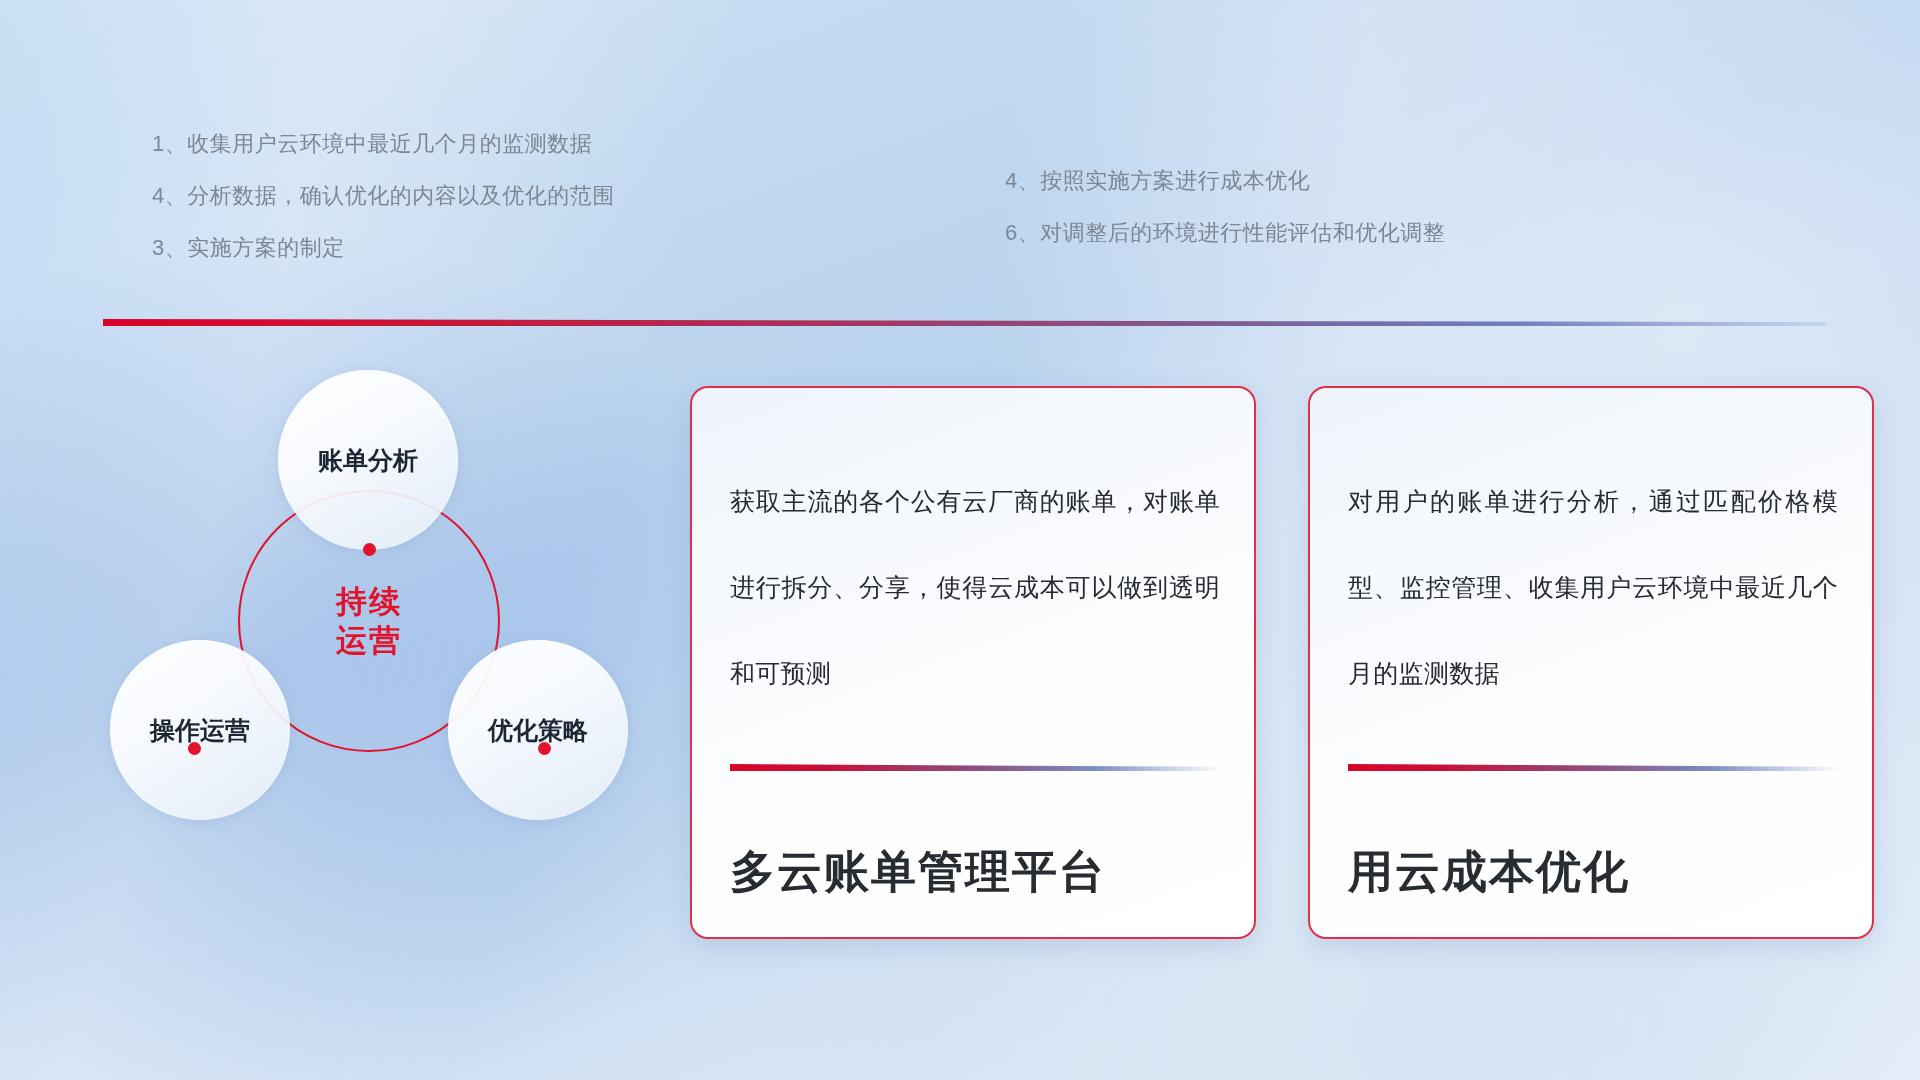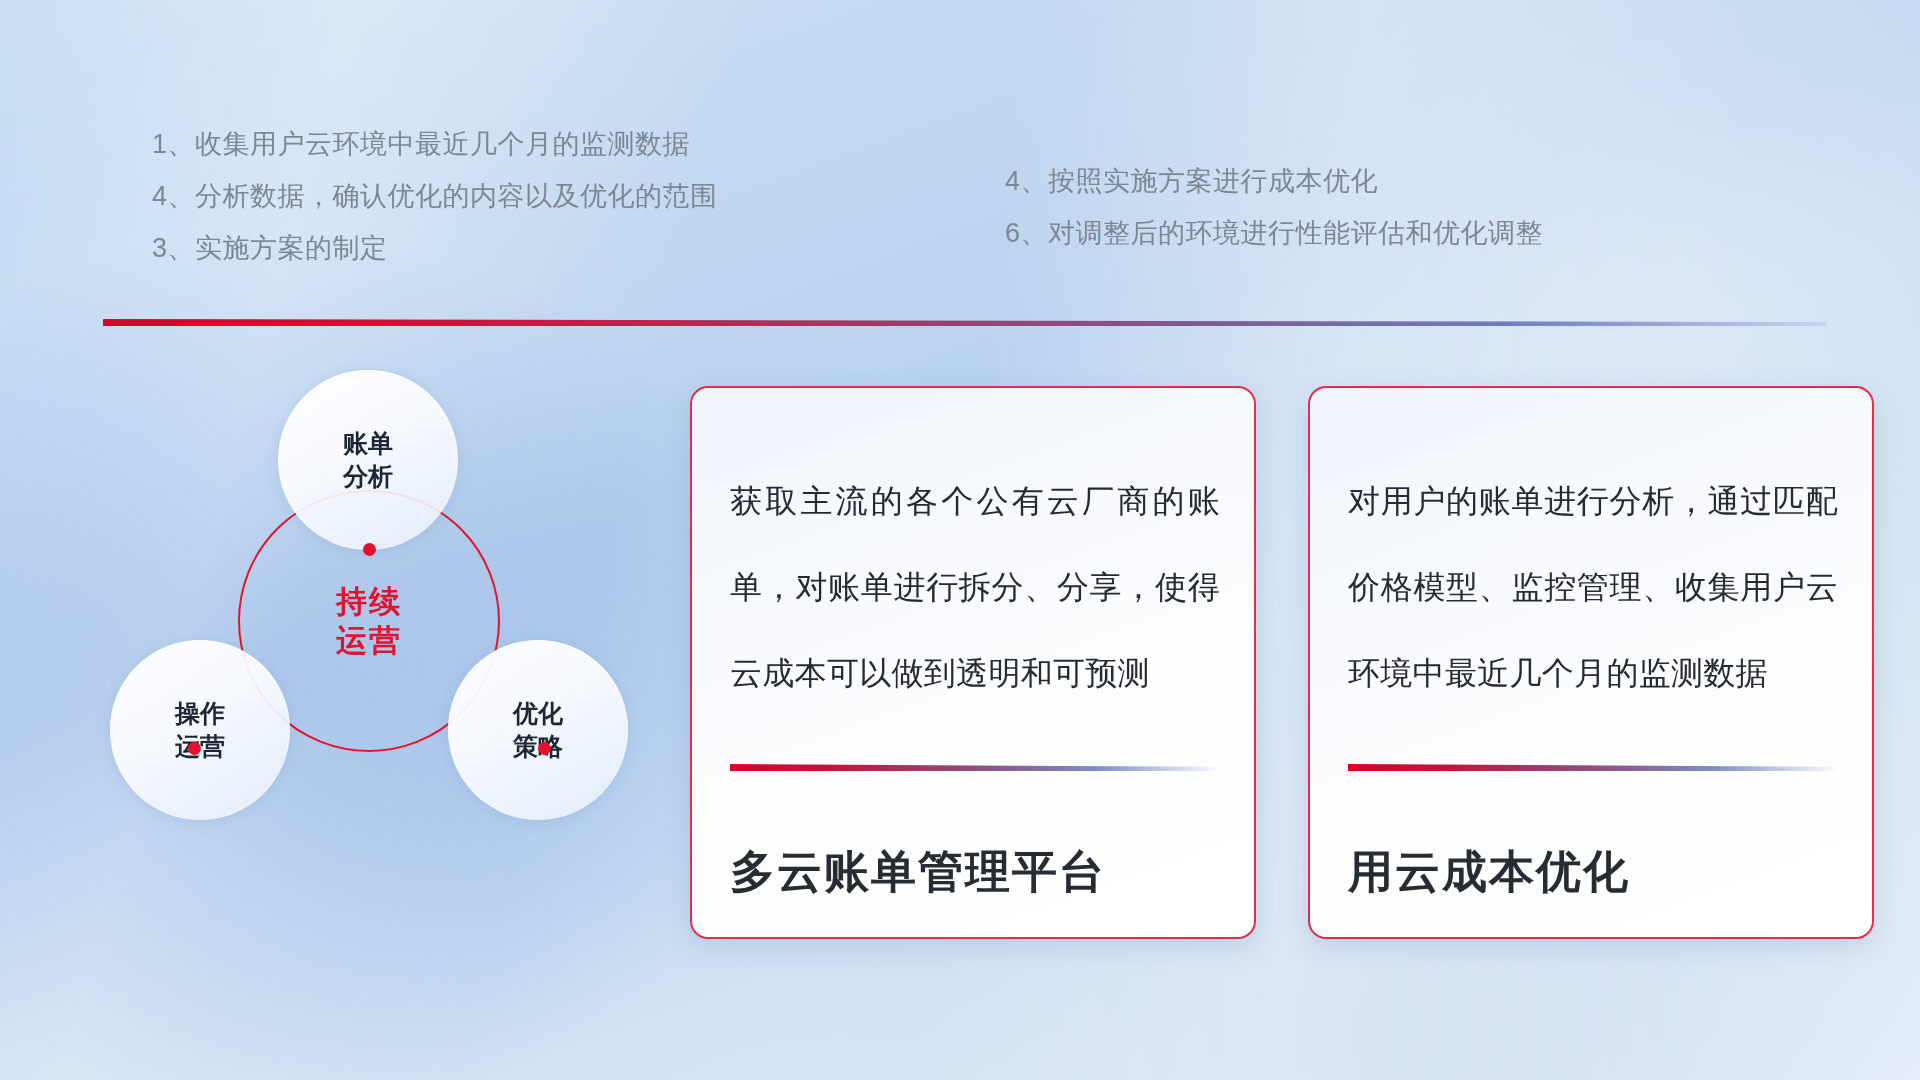--- a/index.html
+++ b/index.html
@@ -27,21 +27,21 @@
     background:
       linear-gradient(105deg, rgba(255,255,255,0.0) 0%, rgba(255,255,255,0.30) 16%, rgba(255,255,255,0.0) 34%),
       linear-gradient(95deg, rgba(255,255,255,0.0) 50%, rgba(255,255,255,0.22) 68%, rgba(255,255,255,0.0) 88%);
     pointer-events: none;
   }
 
   
   .bullets {
     position: absolute;
     color: #7d8794;
-    font-size: 27px;
+    font-size: 22px;
     line-height: 52px;
     letter-spacing: 0.5px;
     white-space: nowrap;
   }
   #bullets-left  { left: 152px; top: 118px; }
   #bullets-right { left: 1005px; top: 155px; }
   .bullets .row { display: block; }
 
   
   #divider {
@@ -54,21 +54,21 @@
   }
 
   
   #diagram { position: absolute; left: 100px; top: 360px; width: 540px; height: 580px; }
 
   .bubble {
     position: absolute;
     border-radius: 50%;
     background: linear-gradient(150deg, rgba(255,255,255,0.97) 0%, rgba(252,253,255,0.93) 40%, rgba(232,240,250,0.88) 100%);
     box-shadow: 0 2px 14px rgba(90,125,175,0.16), inset 0 1px 3px rgba(255,255,255,0.95);
-    display: flex; flex-direction: column;
+    display: flex; 
     align-items: center; justify-content: center;
     color: #1d2733;
     font-weight: bold;
     font-size: 25px;
     line-height: 33px;
     text-align: center;
     z-index: 3;
   }
   #bubble-top    { left: 178px; top: 10px;  width: 180px; height: 180px; }
   #bubble-left   { left: 10px;  top: 280px; width: 180px; height: 180px; }
@@ -117,21 +117,21 @@
     box-shadow: 0 8px 26px rgba(70,110,165,0.18);
     overflow: hidden;
   }
   #card-1 { left: 690px; }
   #card-2 { left: 1308px; }
 
   .card-body {
     position: absolute;
     left: 38px; right: 34px; top: 70px;
     color: #262b31;
-    font-size: 32px;
+    font-size: 25px;
     line-height: 86px;
     text-align: justify;
     text-align-last: left;
     letter-spacing: 0.3px;
   }
   .card-rule {
     position: absolute;
     left: 38px; top: 376px;
     width: 492px; height: 7px;
     background: linear-gradient(90deg, #d9042a 0%, #c5123a 20%, #8d4f7e 50%, #7c8dc4 74%, rgba(170,195,230,0.0) 100%);

